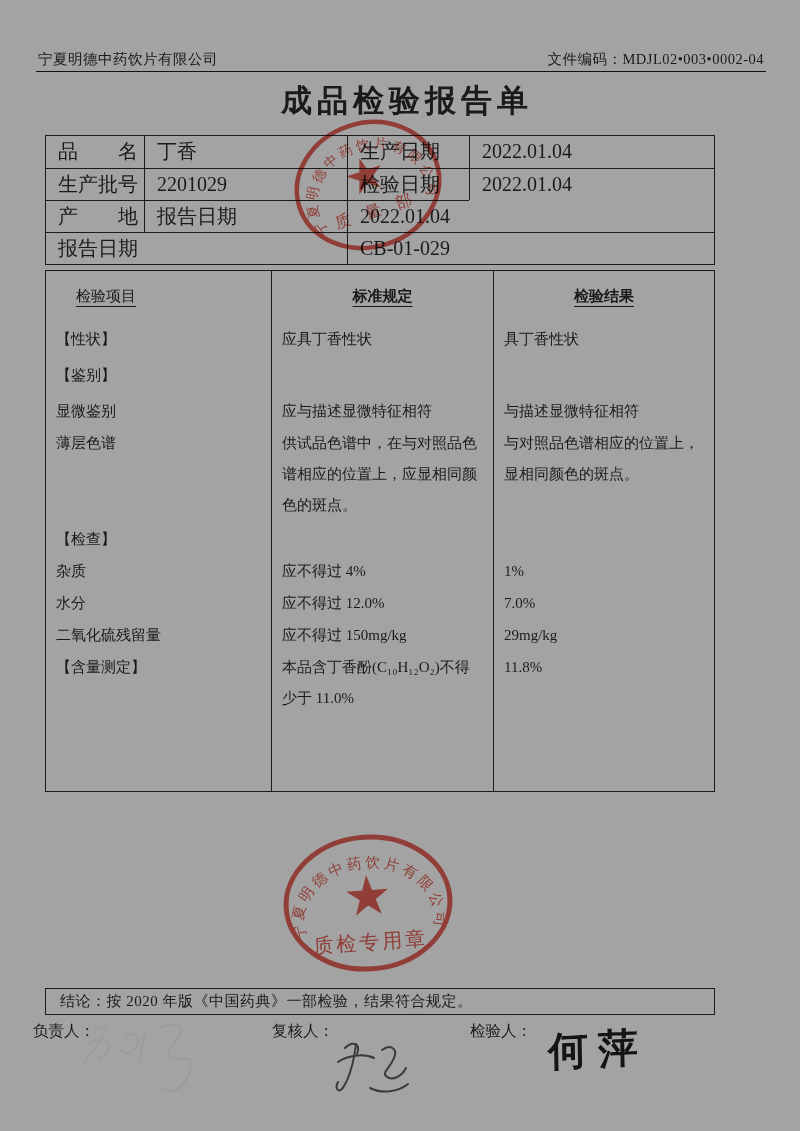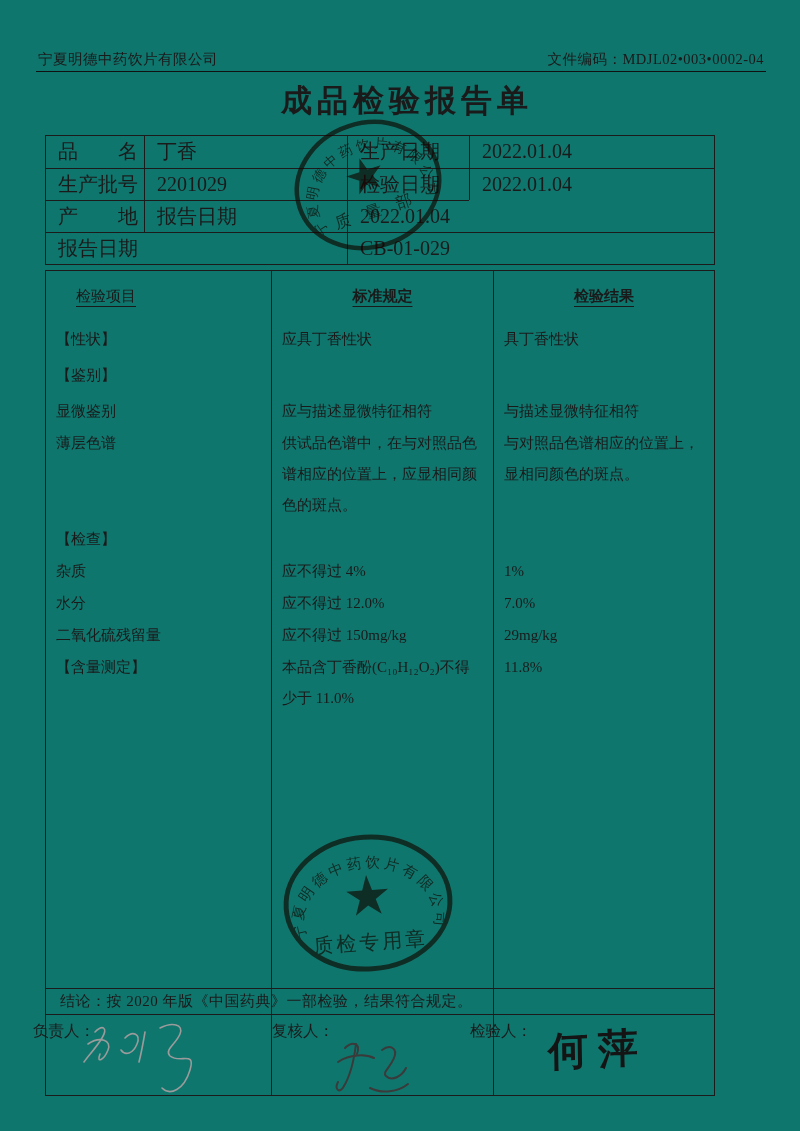--- a/index.html
+++ b/index.html
@@ -1,37 +1,37 @@
 <!DOCTYPE html>
 <html><head>
 <meta charset="utf-8">
 <style>
   html,body{margin:0;padding:0;background:#888;}
   .page{
-    position:relative;width:800px;height:1131px;background:#0f766e;
+    position:relative;width:800px;height:1131px;background:#a3a3a3;
     font-family:"Liberation Serif","DejaVu Serif",serif;
     color:#1a1a1a;overflow:hidden;margin:0 auto;
   }
   
   .hdr{position:absolute;top:50px;left:38px;right:36px;display:flex;
        justify-content:space-between;font-size:14.5px;letter-spacing:.5px;}
   .hdr-rule{position:absolute;top:71px;left:36px;right:34px;border-top:1.6px solid #111;}
   .title{position:absolute;top:80px;left:0;width:100%;text-align:center;
          font-size:31px;font-weight:700;letter-spacing:5px;margin-left:7px;}
   
   .info-table{position:absolute;left:45px;top:135px;width:670px;
       display:grid;grid-template-columns:98px 203px 122px 1fr;grid-auto-rows:32px;
       border:1.8px solid #1b1b1b;font-size:20px;box-sizing:border-box;}
   .info-table>div{line-height:31px;padding-left:12px;white-space:nowrap;overflow:hidden;}
   .bl{border-left:1.5px solid #1b1b1b;}
   .bt{border-top:1.5px solid #1b1b1b;}
   .span12{grid-column:1/3;}
   .span34{grid-column:3/5;}
   
-  .result-table{position:absolute;left:45px;top:270px;width:670px;height:826px;
+  .result-table{position:absolute;left:45px;top:270px;width:670px;height:522px;
       display:grid;grid-template-columns:225px 222px 1fr;
       grid-template-rows:53px 36px 36px 32px 96px 32px 32px 32px 32px 64px 1fr;
       border:1.8px solid #1b1b1b;font-size:15px;box-sizing:border-box;}
   .result-table>div{line-height:31px;padding:0 10px;box-sizing:border-box;}
   .rt-head{padding-top:10px !important;}
   .rt-head span{text-decoration:underline;text-underline-offset:5px;text-decoration-thickness:1px;}
   .rt-head.c1{padding-left:30px !important;}
   .rt-head.c2,.rt-head.c3{text-align:center;font-weight:bold;}
   
   .conclusion{position:absolute;left:45px;top:988px;width:670px;height:27px;

